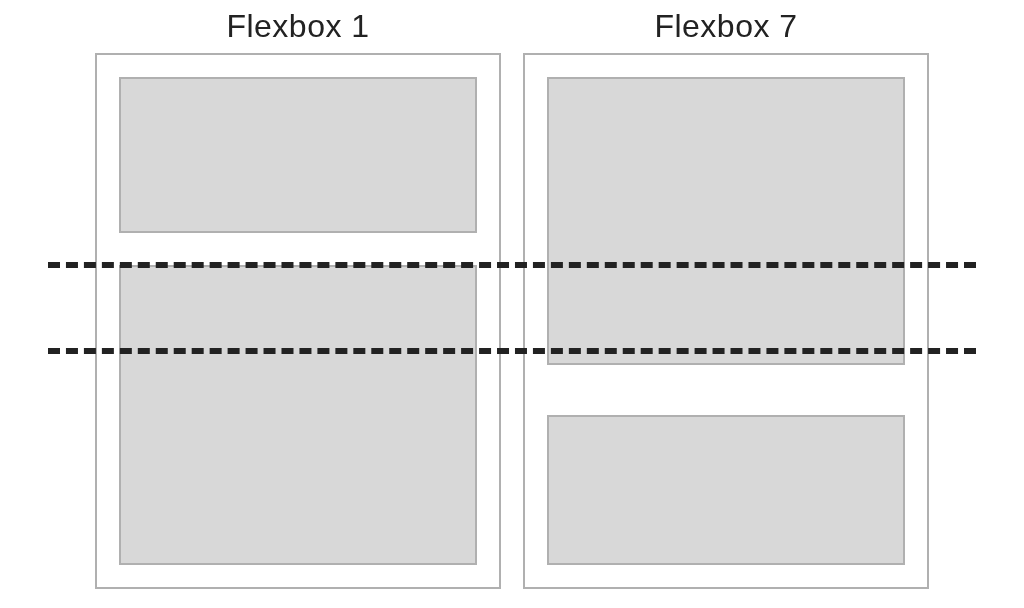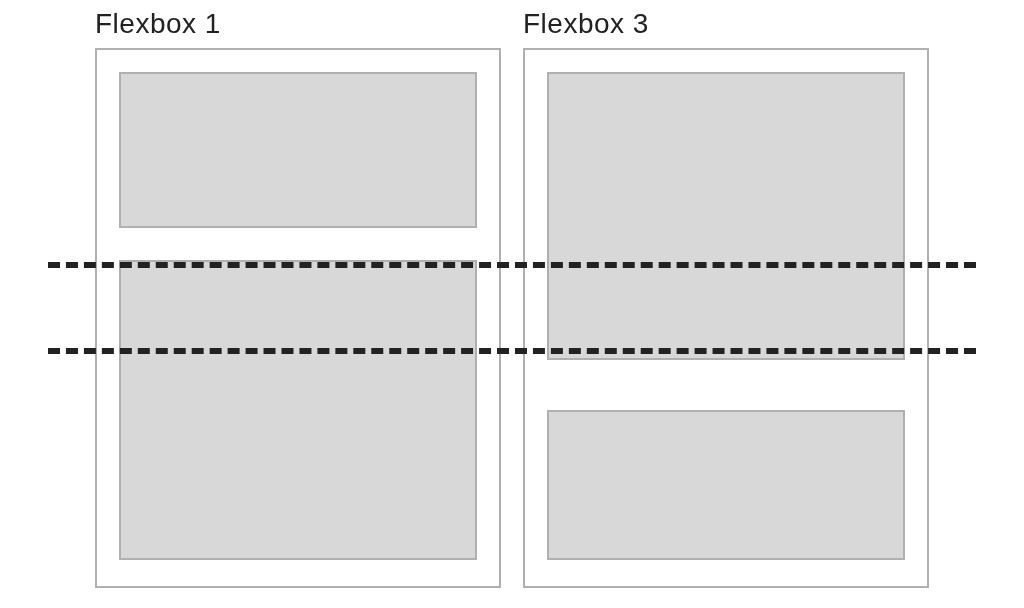--- a/index.html
+++ b/index.html
@@ -20,23 +20,24 @@
       padding: 8px 95px 20px 95px;
       height: 100%;
       position: relative;
     }
     .flex-column {
       flex: 1;
       display: flex;
       flex-direction: column;
     }
     .flex-title {
-      font-size: 28px;
+      font-size: 32px;
       font-weight: 400;
       color: #222222;
+      text-align: center;
       margin-bottom: 8px;
       letter-spacing: 0.5px;
     }
     .flex-box {
       flex: 1;
       border: 2px solid #b0b0b0;
       padding: 22px;
       display: flex;
       flex-direction: column;
     }
@@ -81,21 +82,21 @@
 
   <div class="flex-column">
     <div class="flex-title">Flexbox 1</div>
     <div class="flex-box">
       <div class="inner-box fb1-top"></div>
       <div class="inner-box fb1-bottom"></div>
     </div>
   </div>
 
   <div class="flex-column">
-    <div class="flex-title">Flexbox 3</div>
+    <div class="flex-title">Flexbox 7</div>
     <div class="flex-box">
       <div class="inner-box fb2-top"></div>
       <div class="inner-box fb2-bottom"></div>
     </div>
   </div>
 
   <div class="dashed-line line1"></div>
   <div class="dashed-line line2"></div>
 
 </div>

